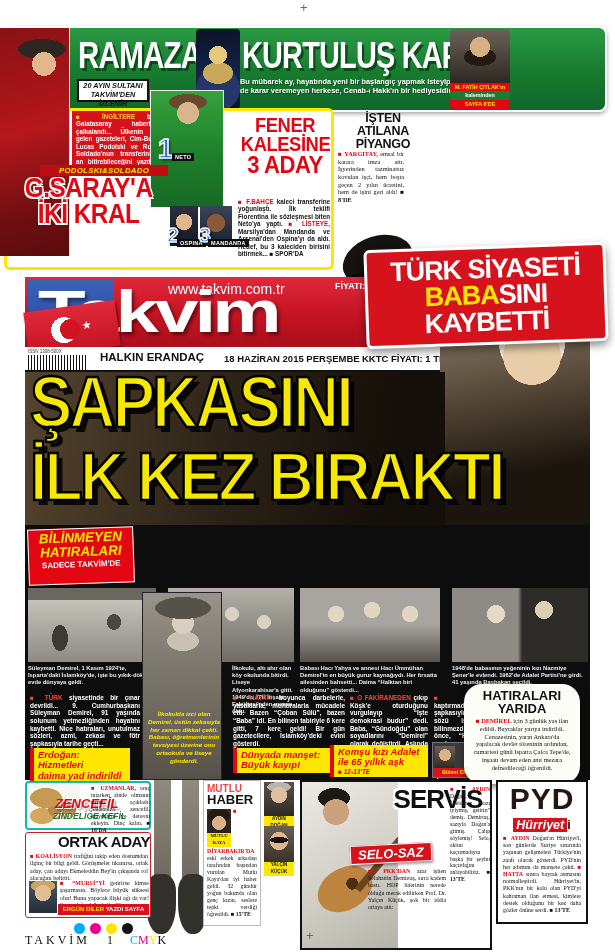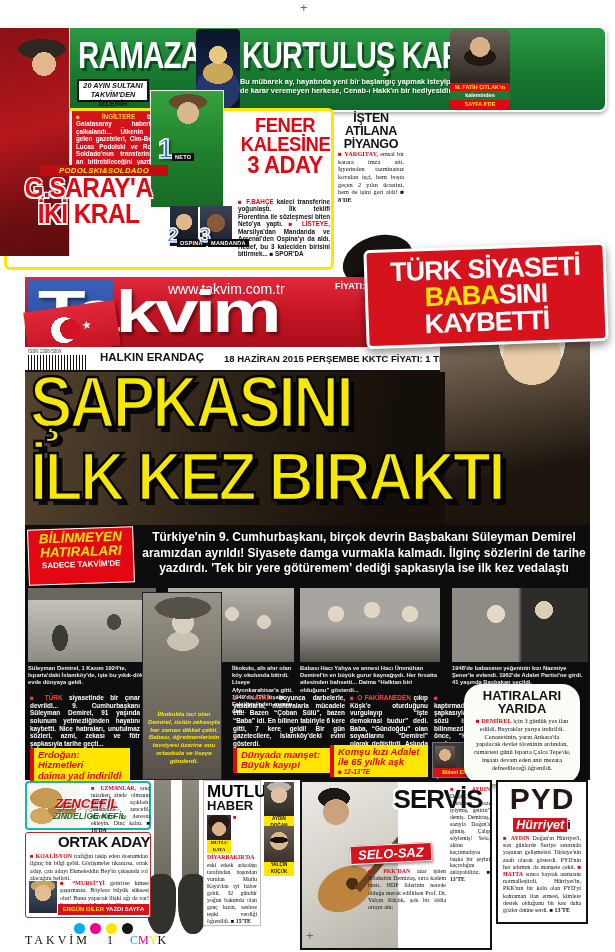--- a/index.html
+++ b/index.html
@@ -71,21 +71,21 @@
   <div class="ab bignum" style="left:199px;top:224px;font-size:21px">3</div>
   <div class="plabel" style="left:208px;top:239px">MANDANDA</div>
   <p class="ab sans6" style="left:238px;top:198px;width:92px;color:#111">
     <span class="lead">■ F.BAHÇE</span>
     <span>kaleci transferine yoğunlaştı. İlk teklifi Fiorentina ile sözleşmesi biten Neto'ya yaptı.</span>
     <span class="lead">■ LİSTEYE,</span>
     <span>Marsilya'dan Mandanda ve Arsenal'den Ospina'yı da aldı. Hedef, bu 3 kaleciden birisini bitirmek...</span>
     <span style="font-weight:900">■ SPOR'DA</span>
   </p>
 
-  <div class="ab" style="left:336px;top:112px;width:70px;font-size:12.5px;font-weight:900;line-height:1.02;text-align:center;color:#111;letter-spacing:-.3px">İŞTEN ATILANA PİYANGO</div>
+  <div class="ab" style="left:348px;top:112px;width:70px;font-size:12.5px;font-weight:900;line-height:1.02;text-align:center;color:#111;letter-spacing:-.3px">İŞTEN ATILANA PİYANGO</div>
   <p class="ab serif6" style="left:338px;top:150px;width:66px;font-size:6.3px">
     <span class="lead">■ YARGITAY,</span>
     <span>emsal bir karara imza attı. İşyerinden tazminatsız kovulan işçi, hem boşta geçen 2 yılın ücretini, hem de işini geri aldı!</span>
     <span style="font-weight:bold">■ 8'DE</span>
   </p>
 
   <div class="photo" style="left:0;top:28px;width:70px;height:228px;border-right:1px solid #ddd;background:radial-gradient(circle 12px at 44px 36px,#e3b68c 99%,transparent),radial-gradient(ellipse 24px 10px at 42px 21px,#2e2620 99%,transparent),linear-gradient(165deg,#8a1114,#b5171c 45%,#6d0e11 80%,#5a0c0e)"></div>
   <div class="ab" style="left:40px;top:165px;width:128px;height:11px;background:#c00d14;color:#ffe600;font-size:7.8px;font-weight:900;font-style:italic;text-align:center;line-height:11px;letter-spacing:.3px">PODOLSKI&amp;SOLDADO</div>
   <div class="ab redhead" style="left:22px;top:176px;width:148px;transform:scaleX(.9);transform-origin:left top">
     <span style="display:block;font-size:27px">G.SARAY'A</span>
@@ -123,21 +123,20 @@
     <span style="display:block;font-size:27px;color:#fff"><span style="color:#ffe600">BABA</span><span>SINI</span></span>
     <span style="display:block;font-size:27px;color:#fff">KAYBETTİ</span>
   </div>
 
   <div class="ab" style="left:25px;top:525px;width:565px;height:255px;background:#0d0d0d"></div>
   <div class="ab" style="left:28px;top:528px;width:106px;height:56px;background:#e30613;border:1px solid #fff;transform:rotate(-2deg);text-align:center;padding-top:2px;line-height:1.05">
     <span style="display:block;font-size:13.5px;font-weight:900;font-style:italic;color:#ffe600">BİLİNMEYEN</span>
     <span style="display:block;font-size:13.5px;font-weight:900;font-style:italic;color:#ffe600">HATIRALARI</span>
     <span style="display:block;font-size:8px;font-weight:900;color:#fff;margin-top:2px">SADECE TAKVİM'DE</span>
   </div>
-  <div class="ab w" style="left:140px;top:530px;width:448px;font-size:12px;font-weight:900;line-height:1.3;text-align:center;text-shadow:1px 1px 0 #000">Türkiye'nin 9. Cumhurbaşkanı, birçok devrin Başbakanı Süleyman Demirel aramızdan ayrıldı! Siyasete damga vurmakla kalmadı. İlginç sözlerini de tarihe yazdırdı. 'Tek bir yere götüremem' dediği şapkasıyla ise ilk kez vedalaştı</div>
 
   <div class="photo" style="left:28px;top:588px;width:128px;height:74px;background:linear-gradient(180deg,#6a675f 0 12px,transparent 12px),radial-gradient(8px 13px at 32px 50px,#3c3a35 99%,transparent),radial-gradient(7px 8px at 86px 34px,#4a4843 99%,transparent),linear-gradient(#cfccc4,#8e8b84)"></div>
   <div class="photo" style="left:168px;top:588px;width:126px;height:74px;background:radial-gradient(circle 7px at 34px 34px,#d9d2c4 99%,transparent),radial-gradient(circle 7px at 64px 26px,#d9d2c4 99%,transparent),radial-gradient(circle 7px at 96px 34px,#d9d2c4 99%,transparent),linear-gradient(#b3b0a8,#6e6b64)"></div>
   <div class="photo" style="left:300px;top:588px;width:140px;height:74px;background:radial-gradient(circle 8px at 36px 26px,#e0d6c2 99%,transparent),radial-gradient(circle 8px at 72px 22px,#e0d6c2 99%,transparent),radial-gradient(circle 8px at 110px 26px,#e0d6c2 99%,transparent),linear-gradient(#a8a5a0 0 36px,#55524c)"></div>
   <div class="photo" style="left:452px;top:588px;width:136px;height:74px;background:radial-gradient(circle 9px at 44px 26px,#e4d9c6 99%,transparent),radial-gradient(circle 9px at 92px 22px,#dccfb8 99%,transparent),linear-gradient(90deg,#8e8b84 0 66px,#2e2c28 70px),linear-gradient(#8e8b84,#55524c)"></div>
   <div class="ab cap" style="left:28px;top:665px;width:128px">Süleyman Demirel, 1 Kasım 1924'te, Isparta'daki İslamköy'de, işte bu yıkık-dökük evde dünyaya geldi.</div>
   <div class="ab cap" style="left:232px;top:665px;width:62px">İlkokulu, altı ahır olan köy okulunda bitirdi. Liseye Afyonkarahisar'a gitti. 1949'da, İTÜ İnşaat Fakültesi'nden mezun oldu.</div>
   <div class="ab cap" style="left:300px;top:665px;width:140px">Babası Hacı Yahya ve annesi Hacı Ümmühan Demirel'in en büyük gurur kaynağıydı. Her fırsatta ailesinden bahsetti... Daima “Halktan biri olduğunu” gösterdi...</div>
   <div class="ab cap" style="left:452px;top:665px;width:136px">1948'de babasının yeğeninin kızı Nazmiye Şener'le evlendi. 1962'de Adalet Partisi'ne girdi. 41 yaşında Başbakan seçildi.</div>
 
@@ -218,21 +217,21 @@
       <span class="lead">■ “MURSİ”Yİ</span>
       <span>getirirse kimse şaşırmasın. Böylece büyük süksesi olur! Bunu yapacak ilişki ağı da var! Saygınlığı da” dedi. Okur mu, ne dersiniz?</span>
     </p>
     <div class="ab" style="left:32px;top:71px;width:91px;height:11px;background:#d6121c;text-align:center;line-height:11px;font-size:6px;font-weight:900">
       <span style="color:#ffe600">ERGÜN DİLER</span>
       <span style="color:#fff">YAZDI SAYFA 11'DE</span>
     </div>
   </div>
 
   <div class="ab" style="left:203px;top:780px;width:58px;height:146px;background:#fff;border:1px solid #bbb;padding:3px">
-    <span style="display:block;font-size:17px;font-weight:900;color:#000000;line-height:.95">MUTLU</span>
+    <span style="display:block;font-size:10px;font-weight:900;color:#ef4444;line-height:.95">MUTLU</span>
     <span style="display:block;font-size:13px;font-weight:900;color:#111;line-height:.95">HABER</span>
     <p class="serif6" style="font-size:5.8px;margin-top:2px">
       <span class="photo" style="position:relative;float:left;width:24px;height:38px;margin:1px 2px 1px 0;background:radial-gradient(circle 7px at 12px 14px,#dcb18a 99%,transparent),radial-gradient(ellipse 11px 8px at 12px 7px,#241a12 99%,transparent),linear-gradient(#3a332e,#1c1814);display:block">
         <span class="ylabel" style="left:0;bottom:0;width:100%">MUTLU KAYA</span>
       </span>
       <span class="lead">■ DİYARBAKIR'DA</span>
       <span>eski erkek arkadaşı tarafından başından vurulan Mutlu Kaya'dan iyi haber geldi. 32 gündür yoğun bakımda olan genç kızın, seslere tepki verdiği öğrenildi.</span>
       <span style="font-weight:bold">■ 15'TE</span>
     </p>
   </div>

